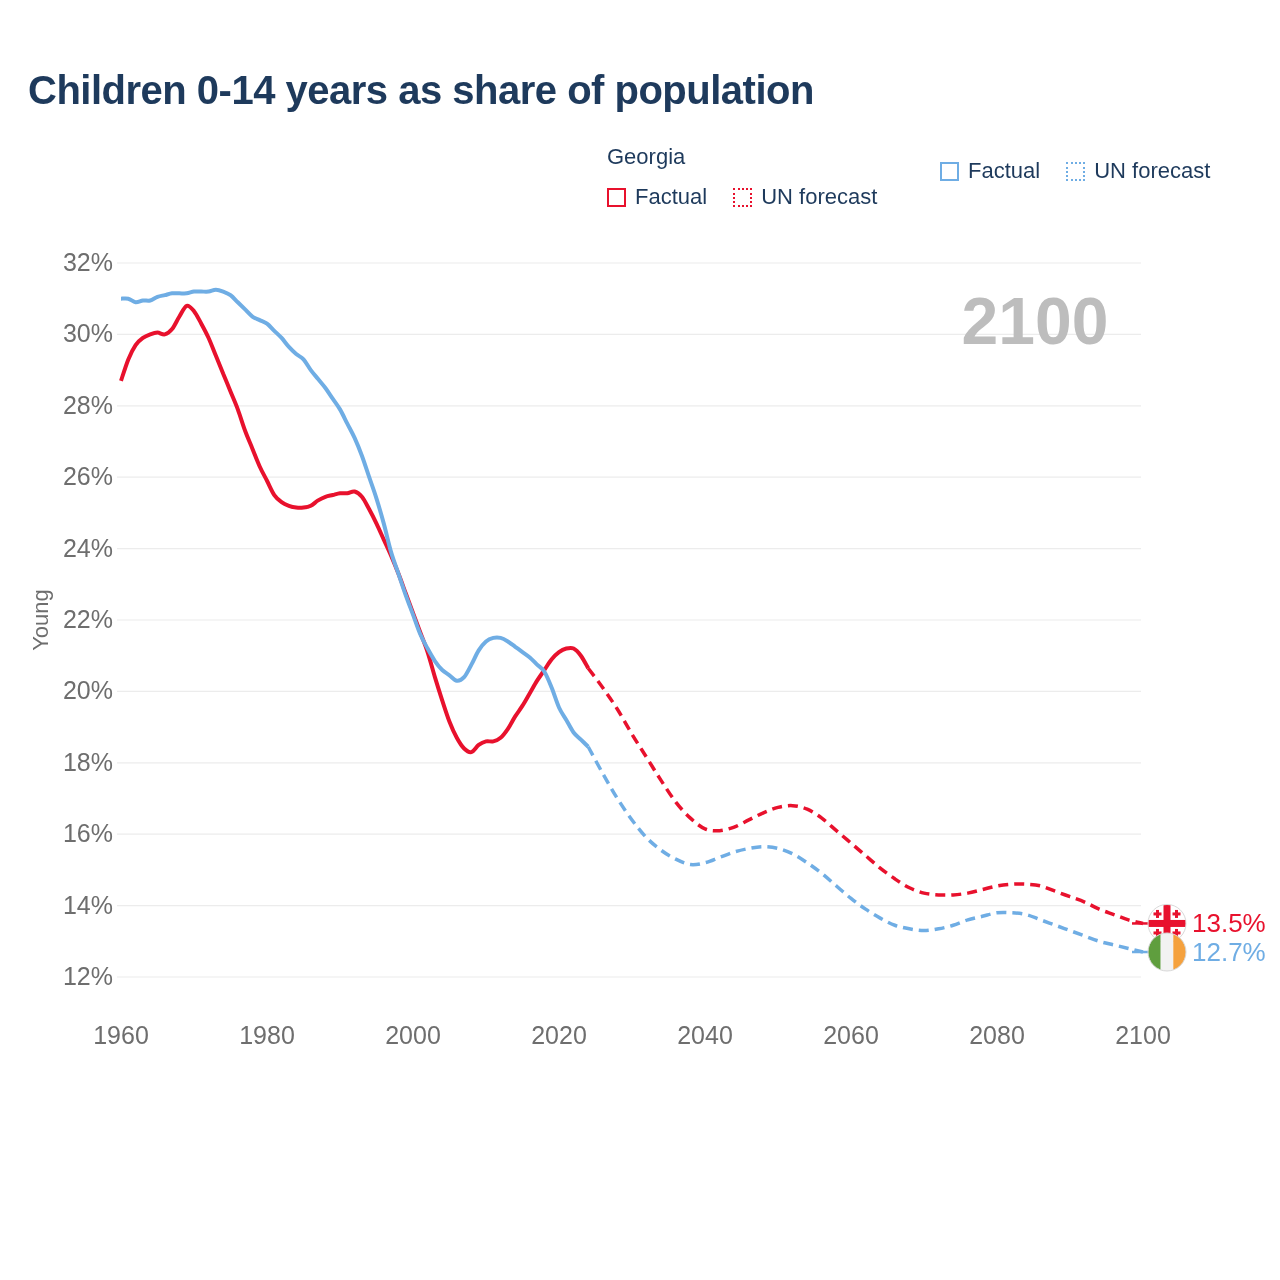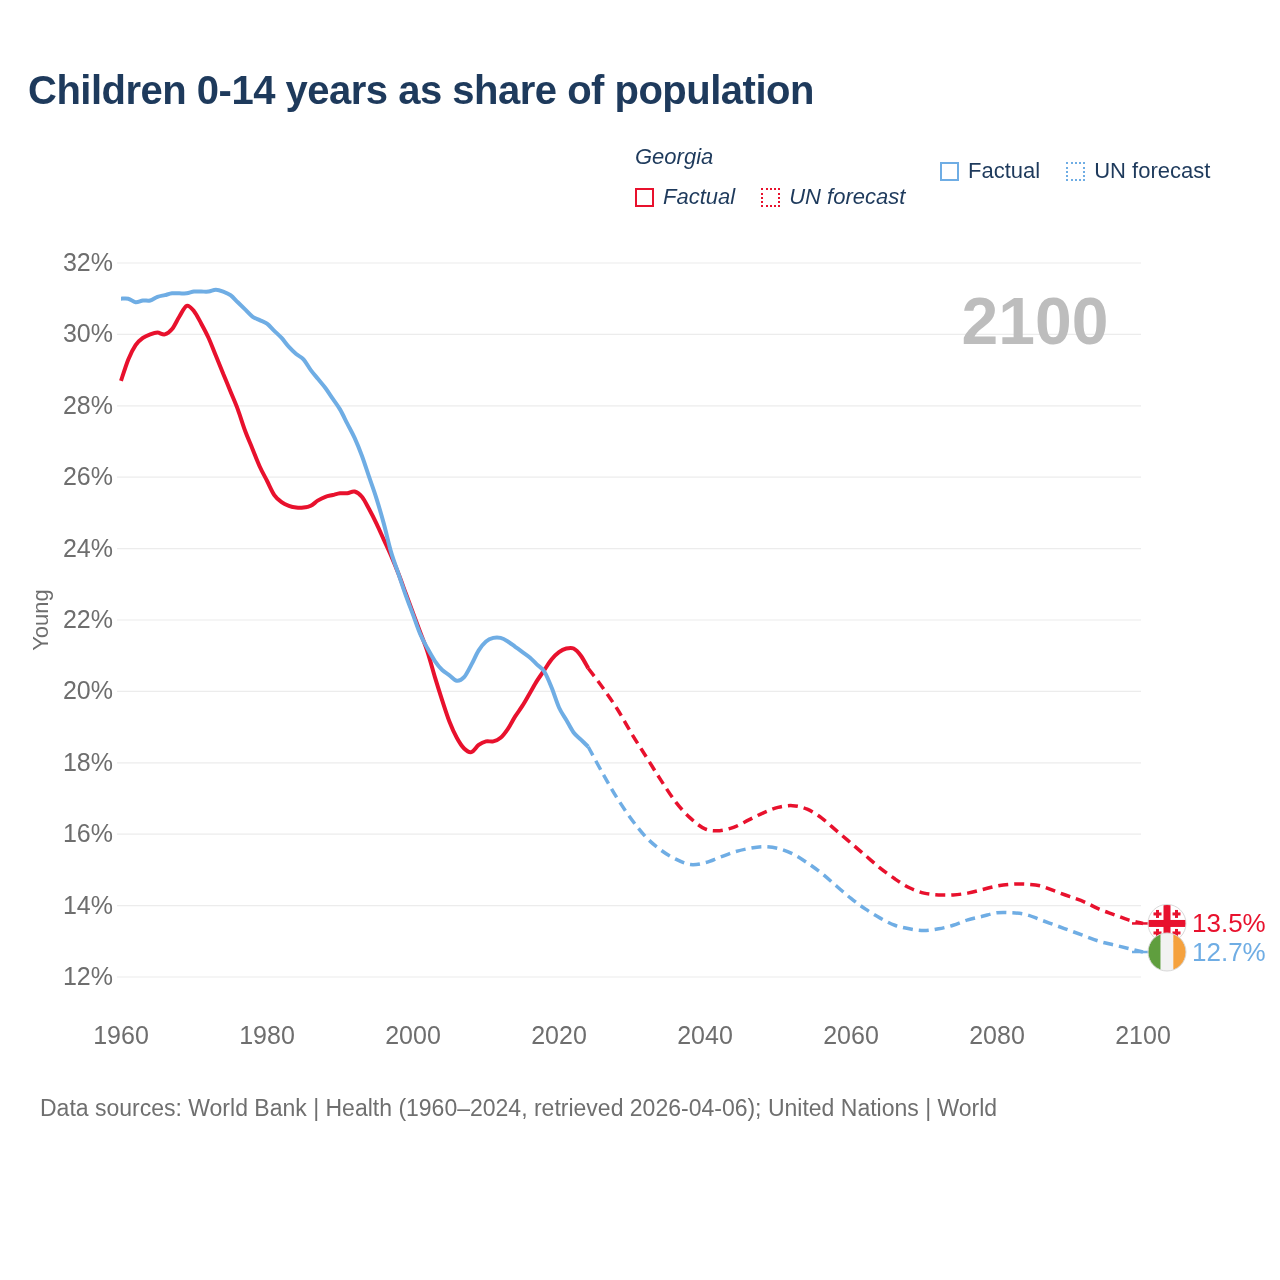--- a/index.html
+++ b/index.html
@@ -7,21 +7,21 @@
     width:1280px;height:1280px;position:relative;background:#ffffff;
     font-family:"Liberation Sans", sans-serif;overflow:hidden;
   }
   .page-title{
     position:absolute;left:28px;top:68px;
     font-size:40px;font-weight:bold;color:#1e3a5c;letter-spacing:-0.5px;
     white-space:nowrap;
     text-align:right;
   }
   .legend-group{position:absolute;top:144px;}
-  .legend-group.g0{left:635px;font-style:italic;}
+  .legend-group.g0{left:607px;}
   .legend-group.g1{left:940px;}
   .legend-country{font-size:22px;color:#1e3a5c;}
   .legend-items{display:flex;gap:26px;margin-top:14px;align-items:center;}
   .legend-item{display:flex;align-items:center;font-size:22px;color:#1e3a5c;cursor:default;}
   .swatch{width:19px;height:19px;margin-right:9px;box-sizing:border-box;background:#fff;}
   .swatch.solid-red{border:2.5px solid #e8112d;}
   .swatch.dotted-red{border:2px dotted #e8112d;}
   .swatch.solid-blue{border:2.5px solid #6fade4;}
   .swatch.dotted-blue{border:2px dotted #6fade4;}
   #chart-svg{position:absolute;left:0;top:0;}
@@ -127,14 +127,13 @@
       </clipPath>
       <rect x="1148" y="933.0100000000001" width="12.7" height="38" fill="#5f9e3e" clip-path="url(#clip-irl)"></rect>
       <rect x="1160.7" y="933.0100000000001" width="12.6" height="38" fill="#f2f2f2" clip-path="url(#clip-irl)"></rect>
       <rect x="1173.3" y="933.0100000000001" width="12.7" height="38" fill="#f5a13d" clip-path="url(#clip-irl)"></rect>
       <circle cx="1167" cy="952.0100000000001" r="19" fill="none" stroke="#d8d8d8" stroke-width="1"></circle>
     </g>
     <text x="1192" y="961.0100000000001" text-anchor="start" font-size="26" fill="#6fade4">12.7%</text>
   </svg>
 
 <div class="sources">
-  <div>Data sources: World Bank | Health (1960–2024, retrieved 2026-04-06); United Nations | World</div>
 </div>
 
 </body></html>

